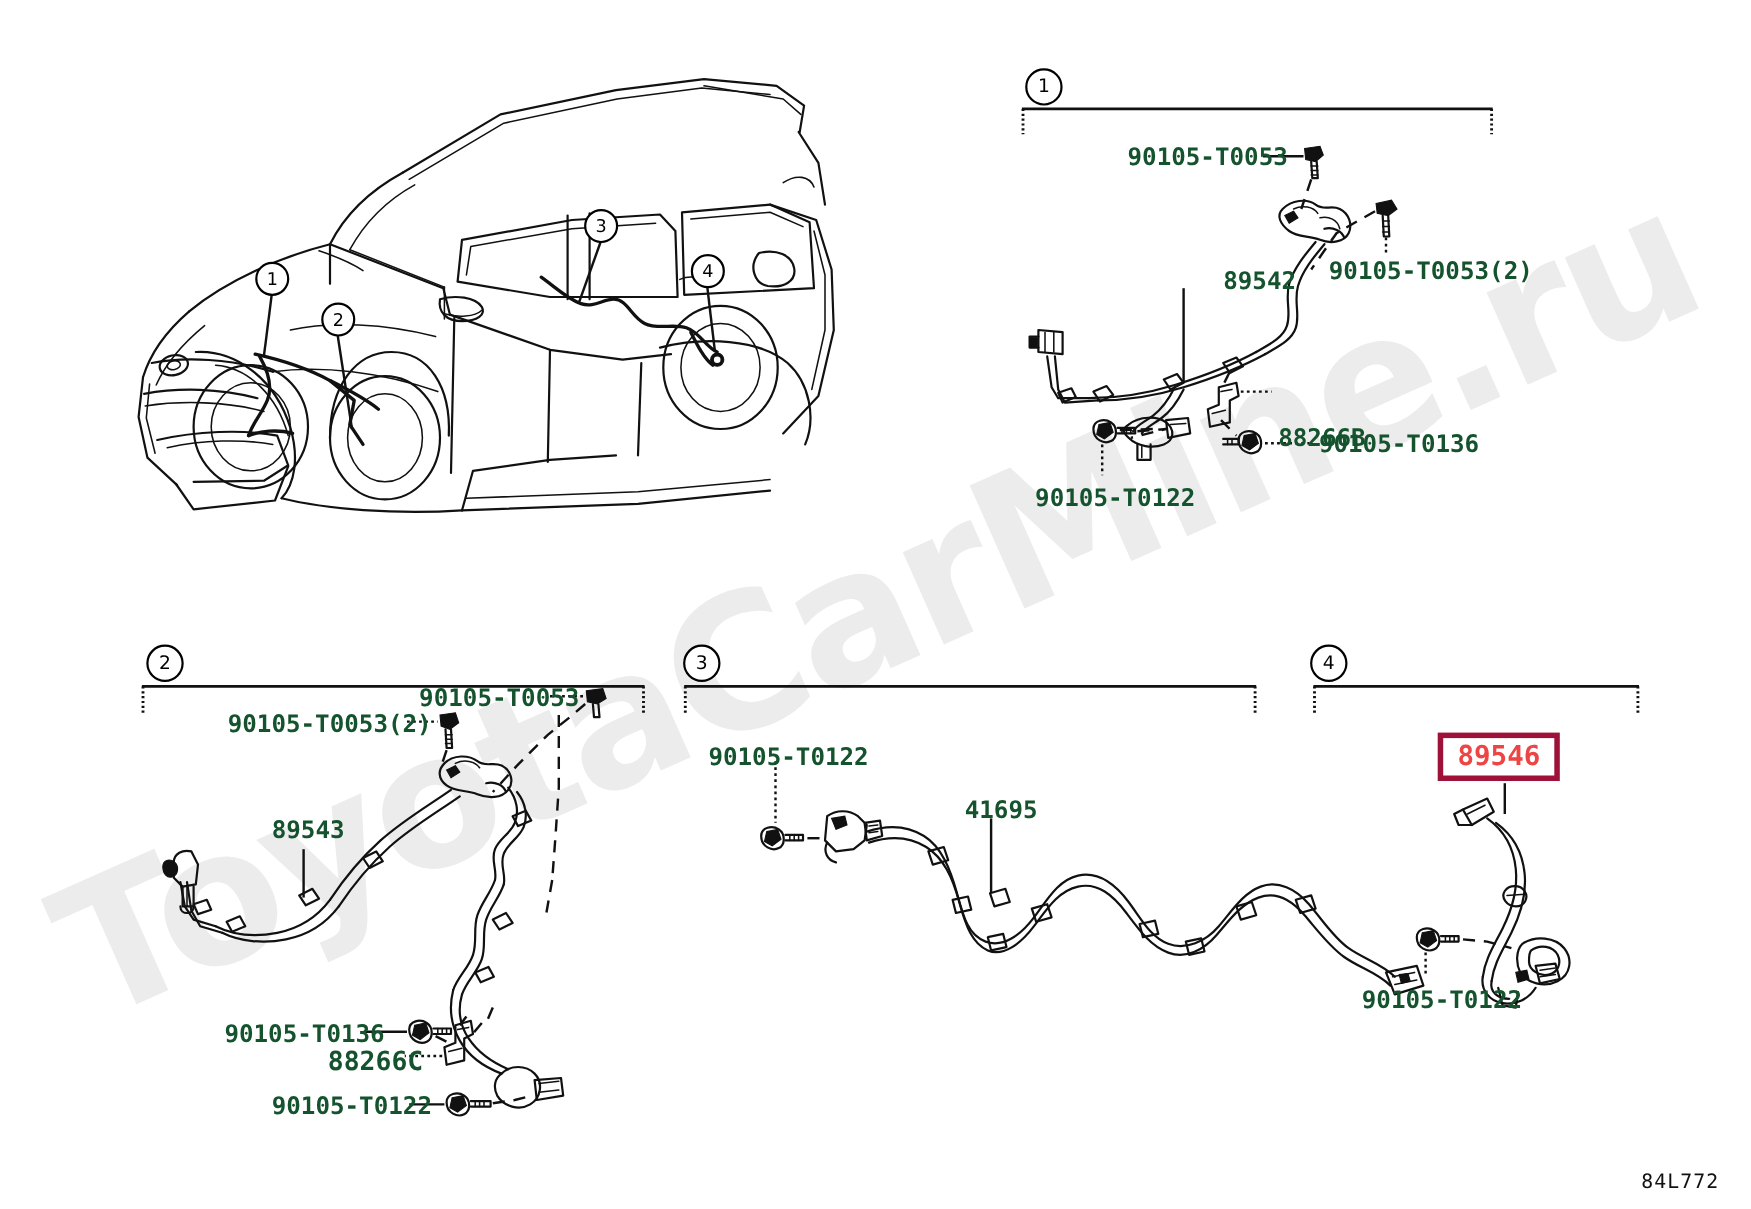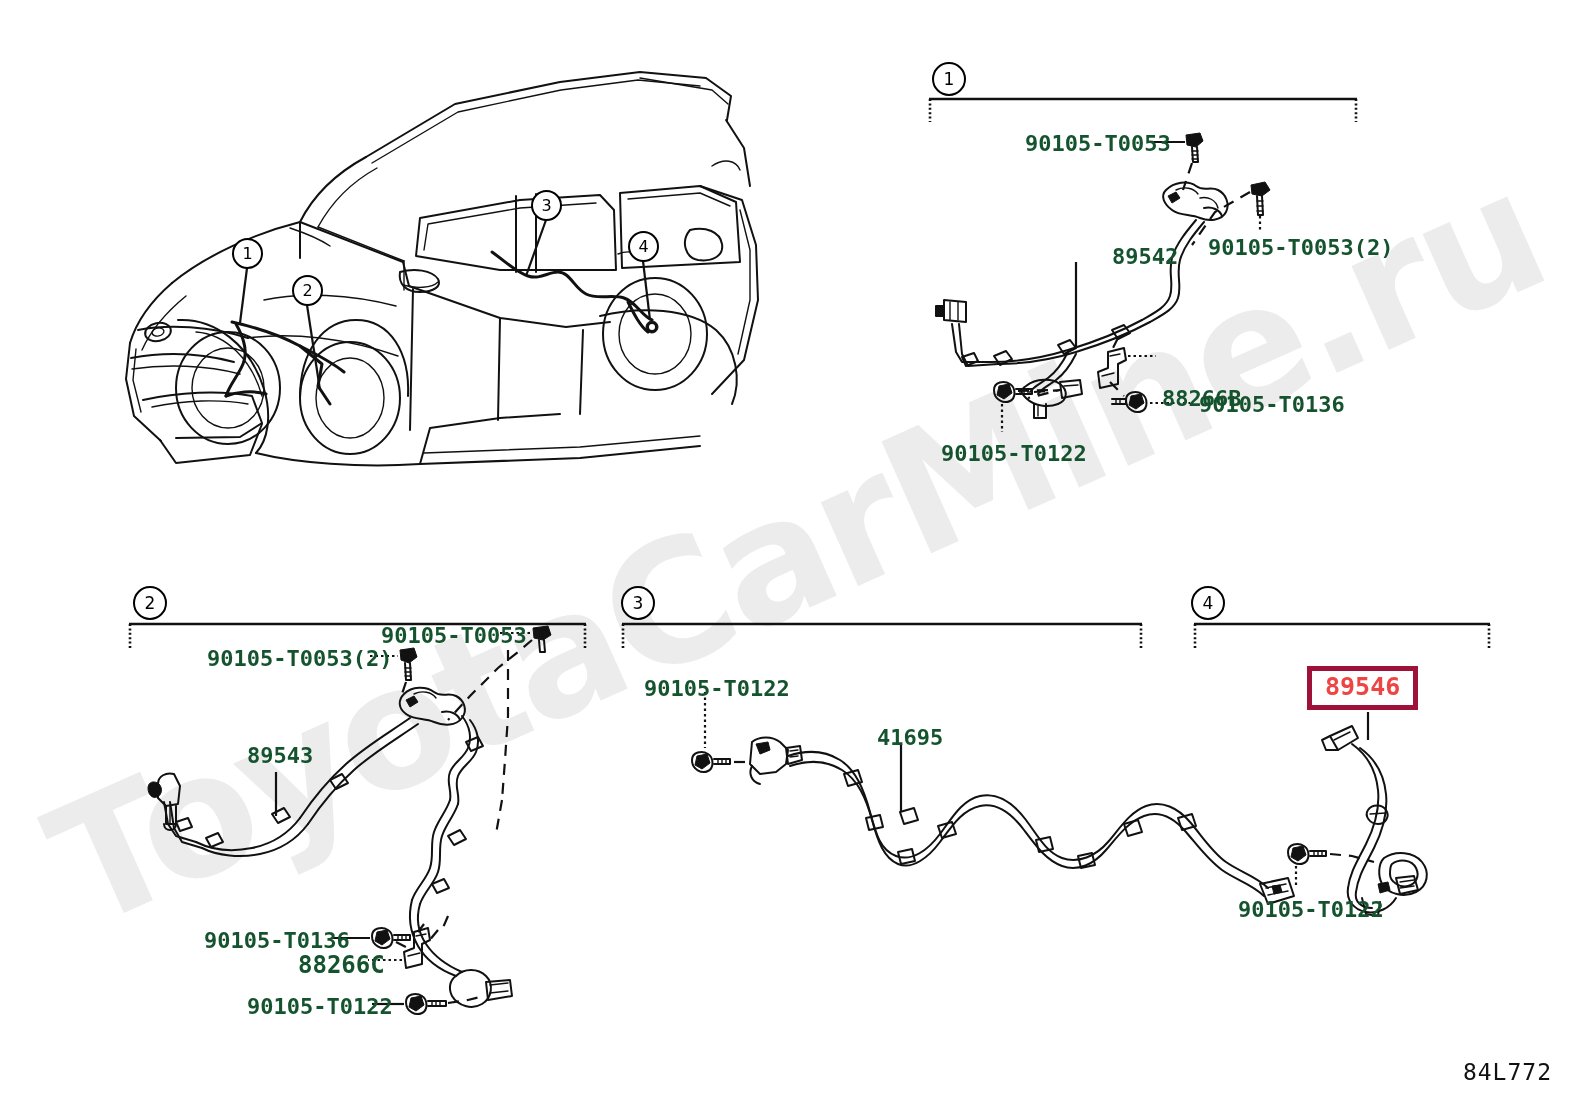--- a/index.html
+++ b/index.html
@@ -52,23 +52,23 @@
     width:30px;height:30px;border:2.2px solid #000;border-radius:50%;
     background:#fff;
     display:flex;align-items:center;justify-content:center;
     font-family:"DejaVu Sans","Liberation Sans",sans-serif;
     font-size:17px;font-weight:500;color:#000;
   }
   .cnum.small{width:27px;height:27px;font-size:16px;}
 
   
   #diagcode{
-    position:absolute;right:40px;bottom:14px;z-index:6;
+    position:absolute;right:29px;bottom:14px;z-index:6;
     font-family:"DejaVu Sans Mono","Liberation Mono",monospace;
-    font-size:23px;font-weight:400;color:#111;letter-spacing:1px;
+    font-size:18px;font-weight:400;color:#111;letter-spacing:1px;
   }
   .ink{fill:none;stroke:#111;stroke-width:2;stroke-linecap:round;stroke-linejoin:round;}
   .ink-thin{fill:none;stroke:#111;stroke-width:1.4;stroke-linecap:round;stroke-linejoin:round;}
   .ink-thick{fill:none;stroke:#111;stroke-width:3;stroke-linecap:round;stroke-linejoin:round;}
   .fill-ink{fill:#111;stroke:#111;stroke-width:1;}
   .lead{fill:none;stroke:#111;stroke-width:2.2;stroke-linecap:butt;}
   .leaddot{fill:none;stroke:#111;stroke-width:2.2;stroke-linecap:butt;stroke-dasharray:2.5 3;}
   .dash{fill:none;stroke:#111;stroke-width:2.2;stroke-linecap:butt;stroke-dasharray:11 8;}
   .bracket{fill:none;stroke:#111;stroke-width:2.6;stroke-linecap:butt;}
   .tick{fill:none;stroke:#111;stroke-width:2.6;stroke-linecap:butt;stroke-dasharray:2 2.4;}

